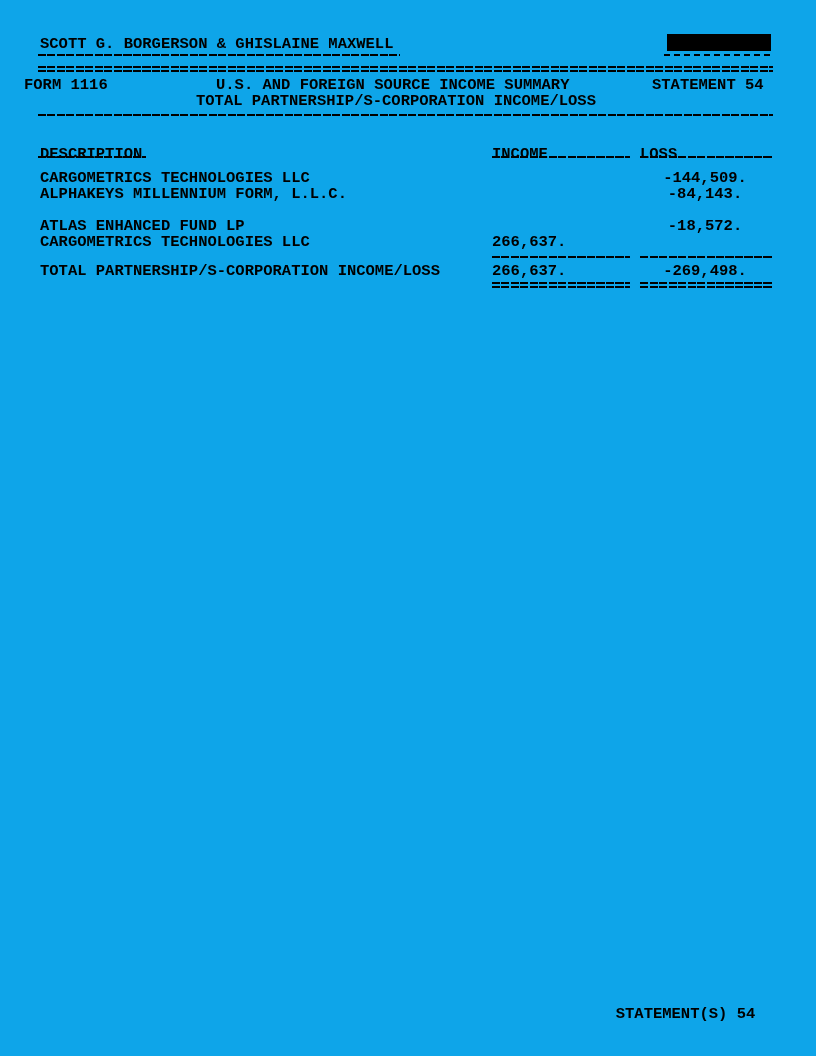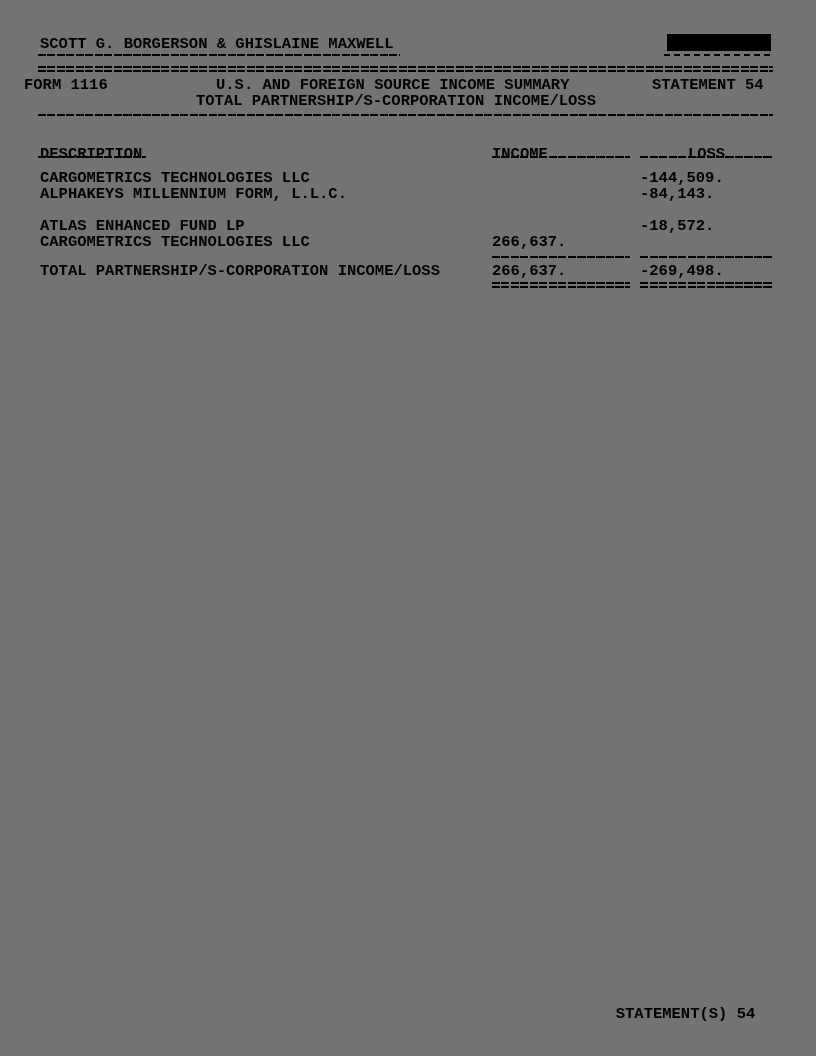--- a/index.html
+++ b/index.html
@@ -1,20 +1,20 @@
 <!DOCTYPE html>
 <html><head>
 <meta charset="utf-8">
 <style>
   html, body { margin: 0; padding: 0; background: #ffffff; }
   .page {
     position: relative;
     width: 816px;
     height: 1056px;
-    background: #737373;
+    background: #0ea5e9;
     color: #000000;
     font-family: "Liberation Mono", "DejaVu Sans Mono", monospace;
     font-size: 15.5px;
     font-weight: 700;
     line-height: 16px;
     overflow: hidden;
   }
   .abs { position: absolute; white-space: pre; }
   
   .bar {
@@ -27,23 +27,23 @@
     height: 2px;
     background: repeating-linear-gradient(90deg, #000 0, #000 6px, rgba(0,0,0,0) 6px, rgba(0,0,0,0) 10px);
   }
   .redaction {
     position: absolute;
     background: #000000;
   }
   .row { position: absolute; left: 0; width: 816px; height: 16px; }
   .c-desc   { position: absolute; left: 40px; white-space: pre; }
   .c-income { position: absolute; left: 492px; width: 138px; white-space: pre; }
-  .c-loss   { position: absolute; left: 640px; width: 130px; text-align: left; white-space: pre; }
+  .c-loss   { position: absolute; left: 640px; width: 130px; text-align: center; white-space: pre; }
   .c-income-h { position: absolute; left: 492px; width: 138px; text-align: left; white-space: pre; }
-  .c-loss-h   { position: absolute; left: 640px; width: 133px; text-align: center; white-space: pre; }
+  .c-loss-h   { position: absolute; left: 640px; width: 133px; white-space: pre; }
 </style>
 </head>
 <body>
 
 <div class="page">
 
   <div class="abs" style="left:40px; top:36px;">SCOTT G. BORGERSON &amp; GHISLAINE MAXWELL</div>
   <div class="bar" style="left:38px; top:54px; width:362px;"></div>
 
   <div class="redaction" style="left:667px; top:34px; width:104px; height:17px;"></div>

